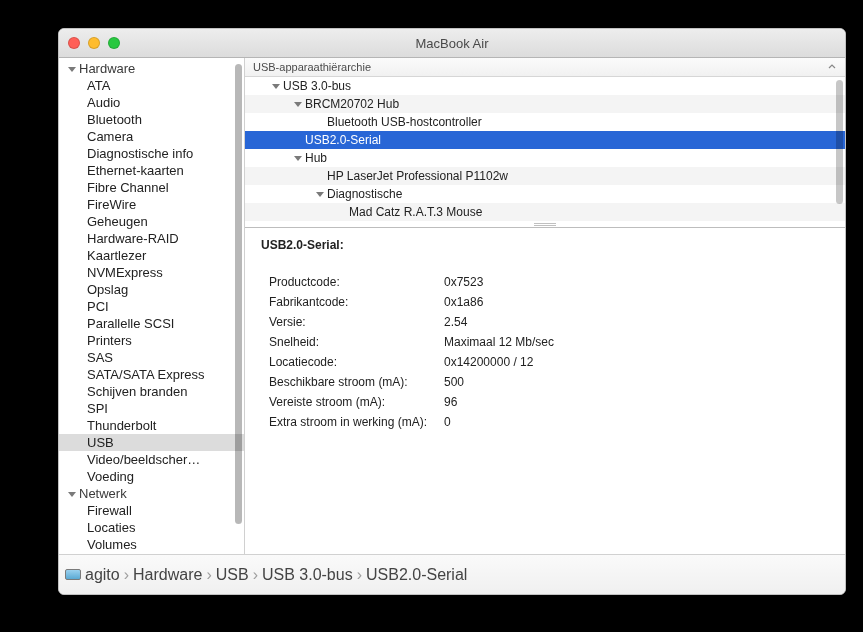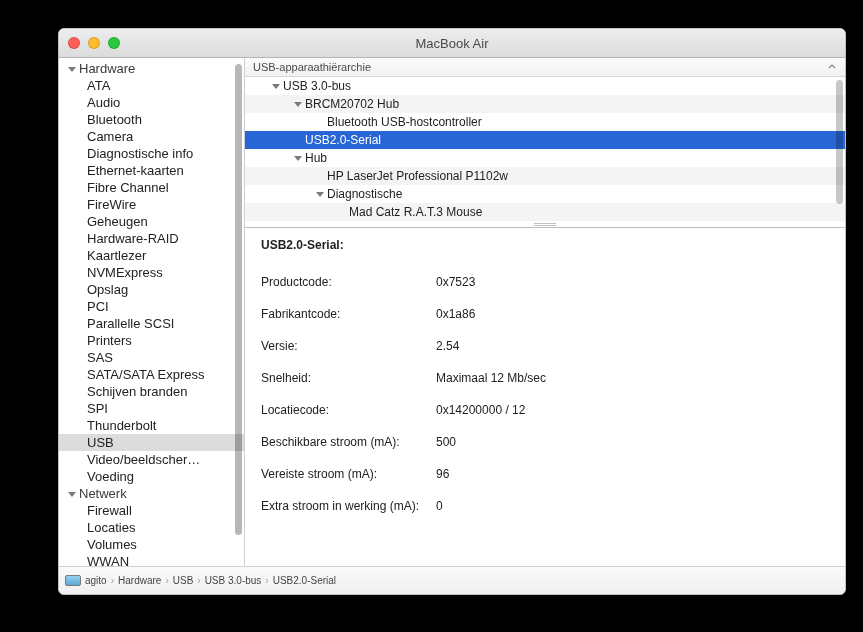--- a/index.html
+++ b/index.html
@@ -142,30 +142,31 @@
   }
   .details {
     flex: 1; overflow: auto;
     padding: 10px 16px;
     font-size: 12px;
   }
   .details .name { font-weight: bold; margin-bottom: 22px; }
   .details .kv {
     display: grid;
     grid-template-columns: 175px 1fr;
-    row-gap: 16px;
+    row-gap: 4px;
+    margin-left: 8px;
   }
   .details .kv div { line-height: 16px; }
   .footer {
-    height: 28px;
+    height: 40px;
     border-top: 1px solid #d1d1d1;
     background: linear-gradient(#fafafa, #f0f0f0);
     display: flex; align-items: center;
     padding: 0 6px;
-    font-size: 10px; color: #444;
+    font-size: 16px; color: #444;
   }
   .footer .sep { color: #a0a0a0; margin: 0 4px; }
   .footer .host-icon {
     width: 16px; height: 11px; margin-right: 4px;
     border: 1px solid #7a7a7a; border-radius: 2px;
     background: linear-gradient(#9ad1ef, #5aa9d4);
     position: relative; top: 0;
   }
   .crumb { cursor: default; }
 </style>

